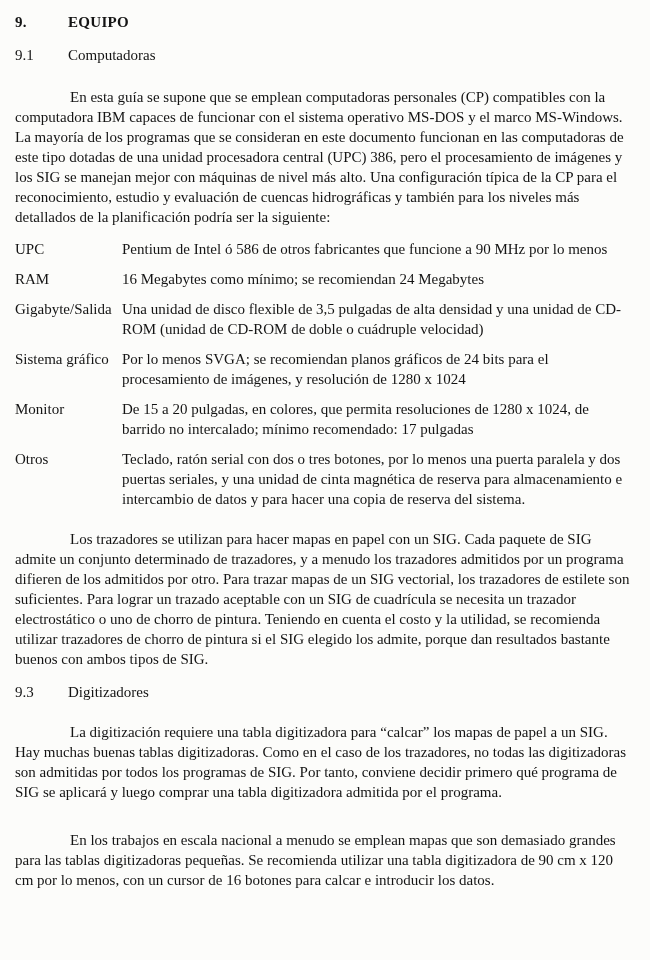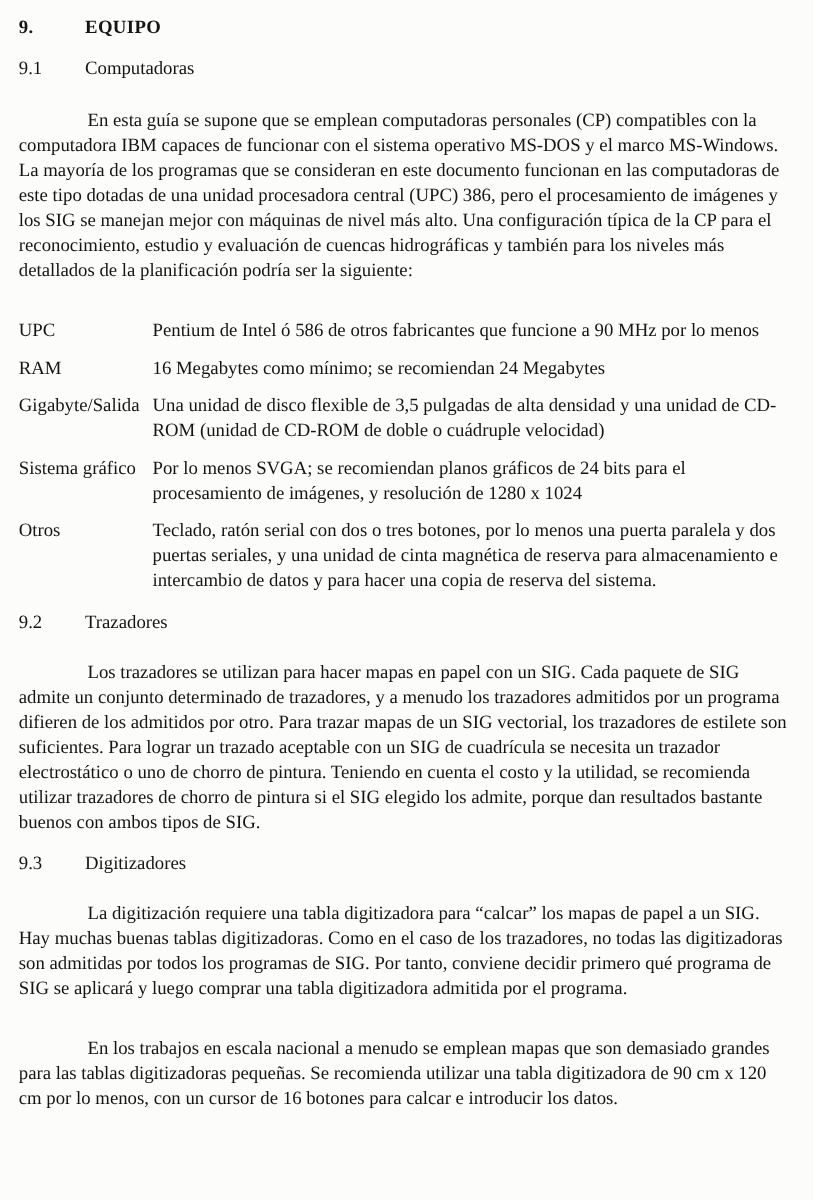--- a/index.html
+++ b/index.html
@@ -17,21 +17,21 @@
   }
   .heading { display: flex; margin-top: 13px; }
   .heading .num { width: 53px; flex: 0 0 53px; }
   .chapter { margin-top: 0; }
   .chapter .num, .chapter .ttl { font-weight: bold; letter-spacing: 0.3px; }
   .para {
     margin-top: 22px;
     text-indent: 55px;
     text-align: left;
   }
-  .specs { margin-top: 28px; }
+  .specs { margin-top: 12px; }
   .spec-row { display: flex; margin-bottom: 10px; }
   .spec-label { width: 107px; flex: 0 0 107px; }
   .spec-value { flex: 1; }
   .sect-para { margin-top: 20px; text-indent: 55px; }
 </style>
 </head>
 <body>
 
 <div class="page">
 
@@ -58,29 +58,29 @@
     </div>
     <div class="spec-row">
       <div class="spec-label">Gigabyte/Salida</div>
       <div class="spec-value">Una unidad de disco flexible de 3,5 pulgadas de alta densidad y una unidad de CD-ROM (unidad de CD-ROM de doble o cuádruple velocidad)</div>
     </div>
     <div class="spec-row">
       <div class="spec-label">Sistema gráfico</div>
       <div class="spec-value">Por lo menos SVGA; se recomiendan planos gráficos de 24 bits para el procesamiento de imágenes, y resolución de 1280 x 1024</div>
     </div>
     <div class="spec-row">
+      <div class="spec-label">Monitor</div>
+      <div class="spec-value">De 15 a 20 pulgadas, en colores, que permita resoluciones de 1280 x 1024, de barrido no intercalado; mínimo recomendado: 17 pulgadas</div>
+    </div>
+    <div class="spec-row">
       <div class="spec-label">Otros</div>
       <div class="spec-value">Teclado, ratón serial con dos o tres botones, por lo menos una puerta paralela y dos puertas seriales, y una unidad de cinta magnética de reserva para almacenamiento e intercambio de datos y para hacer una copia de reserva del sistema.</div>
     </div>
   </div>
 
-  <div class="heading">
-    <span class="num">9.2</span>
-    <span class="ttl">Trazadores</span>
-  </div>
 
   <p class="sect-para">Los trazadores se utilizan para hacer mapas en papel con un SIG.  Cada paquete de SIG admite un conjunto determinado de trazadores, y a menudo los trazadores admitidos por un programa difieren de los admitidos por otro. Para trazar mapas de un SIG vectorial, los trazadores de estilete son suficientes. Para lograr un trazado aceptable con un SIG de cuadrícula se necesita un trazador electrostático o uno de chorro de pintura. Teniendo en cuenta el costo y la utilidad, se recomienda utilizar trazadores de chorro de pintura si el SIG elegido los admite, porque dan resultados bastante buenos con ambos tipos de SIG.</p>
 
   <div class="heading">
     <span class="num">9.3</span>
     <span class="ttl">Digitizadores</span>
   </div>
 
   <p class="sect-para">La digitización requiere una tabla digitizadora para “calcar” los mapas de papel a un SIG. Hay muchas buenas tablas digitizadoras. Como en el caso de los trazadores, no todas las digitizadoras son admitidas por todos los programas de SIG. Por tanto, conviene decidir primero qué programa de SIG se aplicará y luego comprar una tabla digitizadora admitida por el programa.</p>
 

